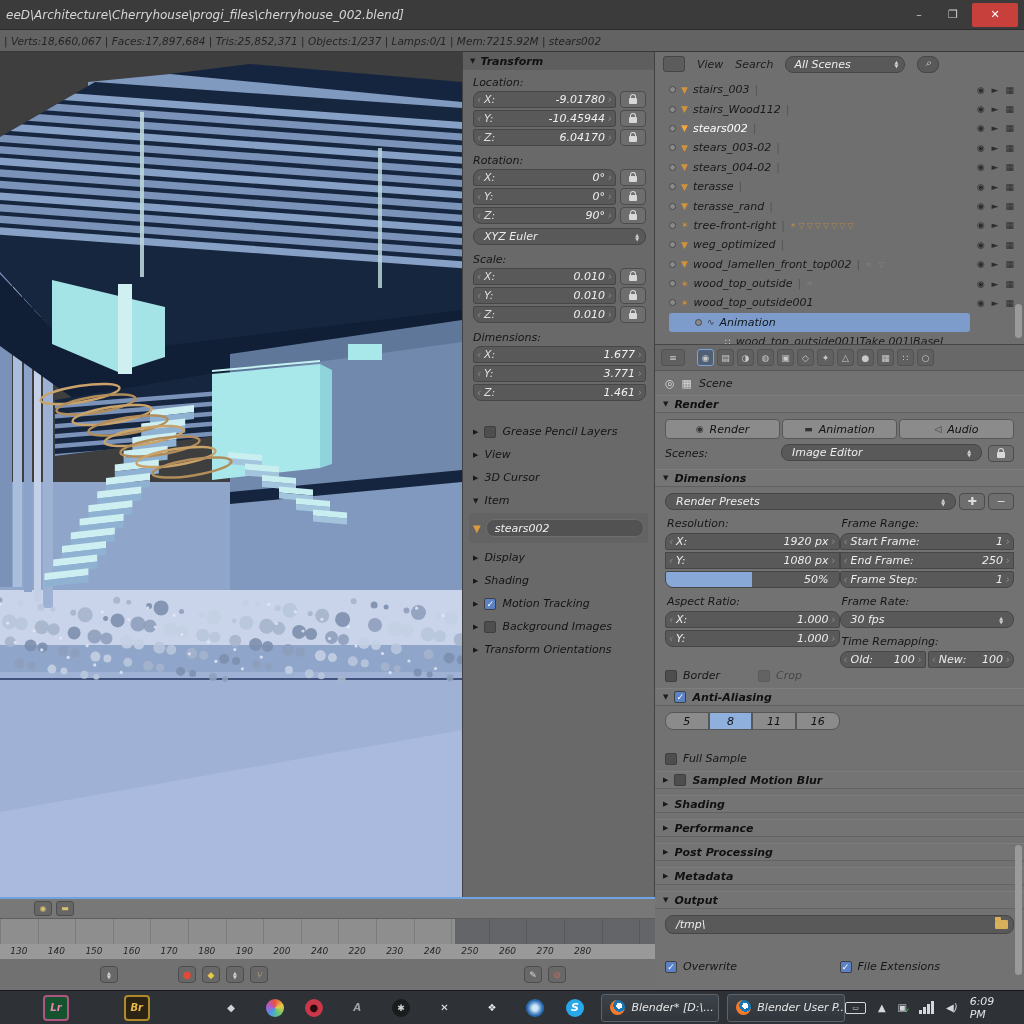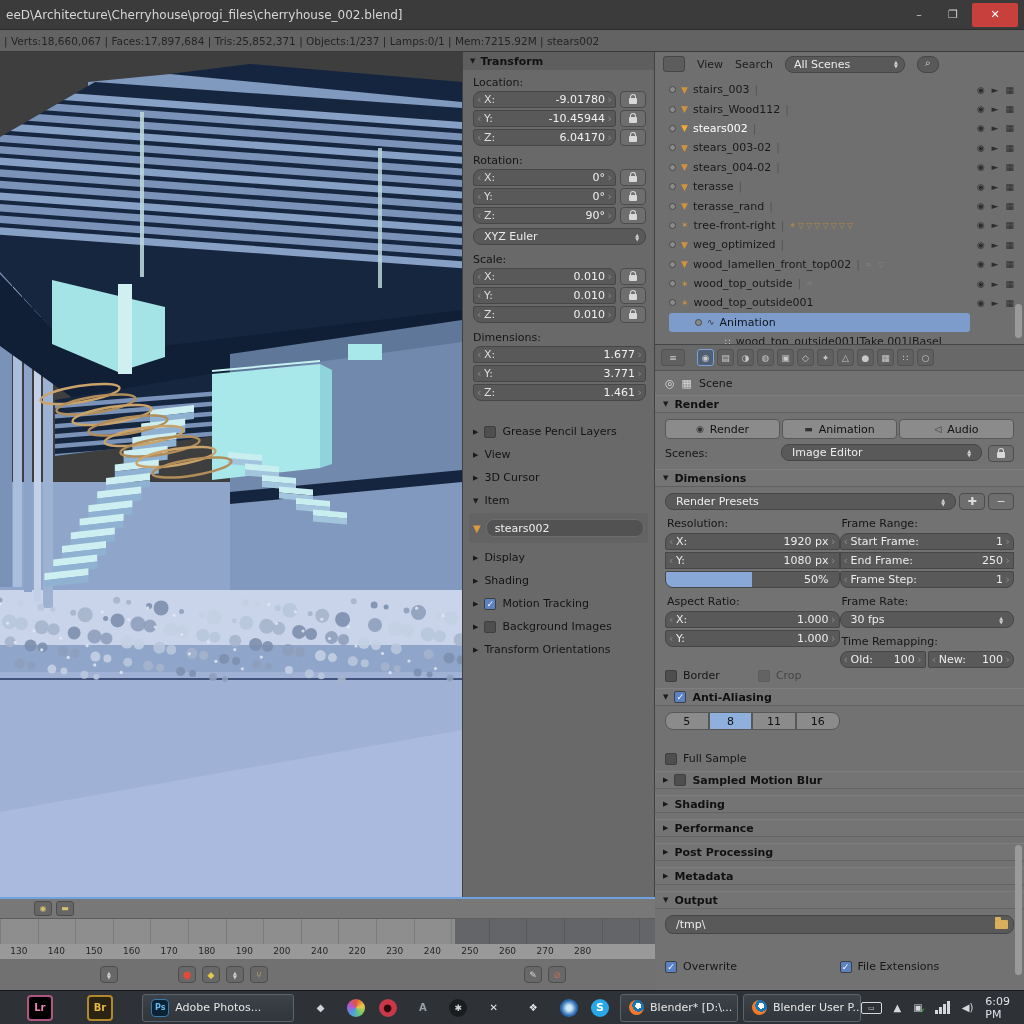--- a/index.html
+++ b/index.html
@@ -1,17 +1,17 @@
 <!DOCTYPE html>
 <html><head>
 <meta charset="utf-8">
 <style>
   * { margin:0; padding:0; box-sizing:border-box; font-family:"DejaVu Sans", sans-serif; }
   html,body { width:1024px; height:1024px; overflow:hidden; background:#3e3e3e; }
-  #stage { position:relative; width:1024px; height:979px; font-size:11px; color:#1d1d1d; }
+  #stage { position:relative; width:1024px; height:979px; font-size:11px; color:#1d1d1d;font-style:italic; }
 
   
   #titlebar { position:absolute; left:0; top:0; width:1024px; height:30px; background:#3b3b3b; border-bottom:1px solid #2c2c2c; display:flex; align-items:center; }
   #titlebar .ttl { color:#d6d6d6; font-size:12px; padding-left:6px; flex:1; white-space:nowrap; overflow:hidden; }
   .winbtn { width:30px; height:20px; display:flex; align-items:center; justify-content:center; color:#cfcfcf; font-size:11px; margin-right:4px; }
   .winbtn.close { width:46px; height:24px; background:#c8403c; border-radius:2px; color:#fff; margin-right:6px; font-weight:bold; }
 
   
   #statsbar { position:absolute; left:0; top:30px; width:1024px; height:22px; background:#636363; border-bottom:1px solid #3a3a3a; display:flex; align-items:center; }
   #statsbar .stats { font-size:10.5px; color:#242424; padding-left:4px; white-space:nowrap; }
@@ -1032,28 +1032,24 @@
           </span>
         </span>
       <span class="tlbtn" style="color:#d8c070">⑂</span>
       <span class="tlbtn gap2">✎</span>
       <span class="tlbtn" style="color:#d06a5a">⊘</span>
     </div>
   </div>
 
   <div id="taskbar">
     <span style="width:44px"></span>
-    <span class="tb-ico" style="background:#000000; color:#e884b0; border:2px solid #b05580">Lr</span>
+    <span class="tb-ico" style="background:#14532d; color:#e884b0; border:2px solid #b05580">Lr</span>
     <span style="width:56px"></span>
     <span class="tb-ico" style="background:#2b2415; color:#e8b84a; border:2px solid #b08a2a">Br</span>
     <span style="width:48px"></span>
-    <div class="tbbtn" style="width:152px">
-      <span class="tb-ico" style="width:18px;height:18px;background:#0c2237;color:#6ab8e8;border:1px solid #3a7aa8;font-size:8px">Ps</span>
-      <span>Adobe Photos...</span>
-    </div>
     <span style="width:22px"></span>
     <span class="tb-ico" style="color:#cfd4da">◆</span>
       <span style="width:22px"></span>
     <span class="tb-ico" style="background:conic-gradient(#e5533a,#e8c84a,#6ac86a,#4a9ae8,#b05ad0,#e5533a); border-radius:50%; width:18px; height:18px"></span>
       <span style="width:22px"></span>
     <span class="tb-ico" style="background:#c8384a; border-radius:50%; width:18px; height:18px; color:#2a0a0a">●</span>
       <span style="width:22px"></span>
     <span class="tb-ico" style="color:#9aa0a8">A</span>
       <span style="width:22px"></span>
     <span class="tb-ico" style="background:#1a1c1e; border-radius:50%; width:18px; height:18px; color:#cfd4da; font-size:9px">✱</span>

